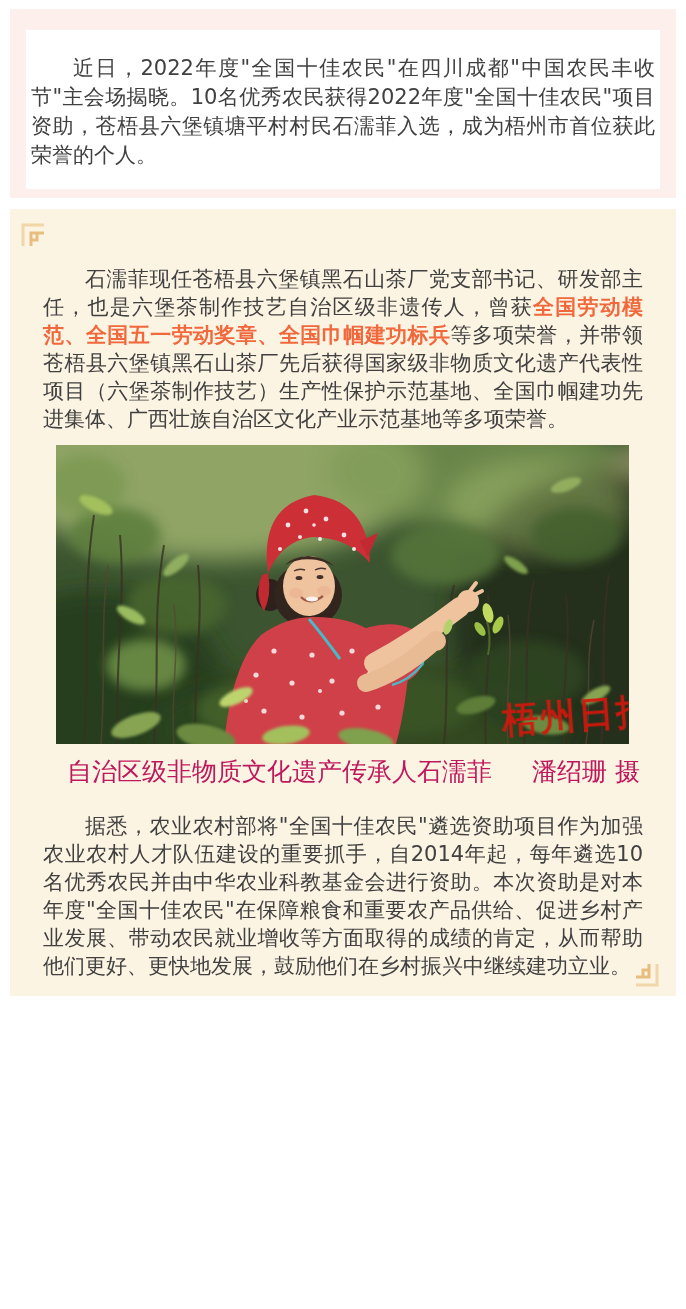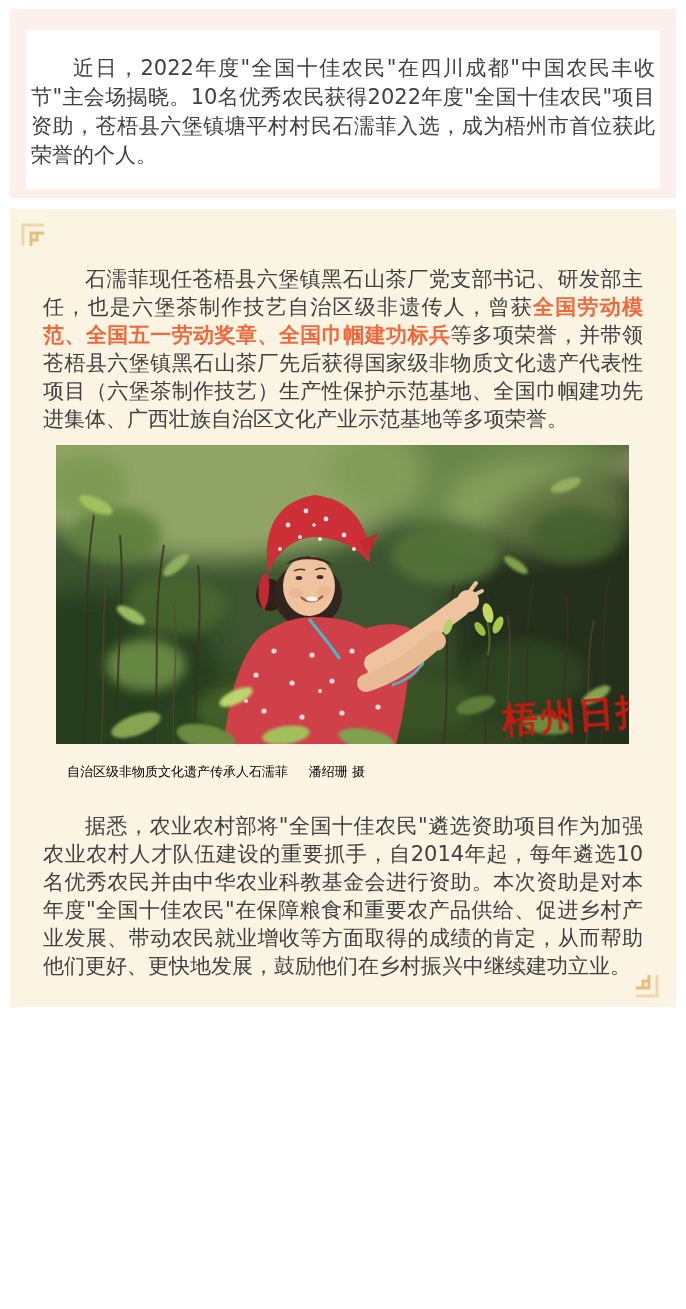--- a/index.html
+++ b/index.html
@@ -28,21 +28,21 @@
     color:#404040;
     text-indent:2em;
     text-align:justify;
   }
 
   
   .article-section{
     position:relative;
     margin:11px 10px 0 10px;
     background:#fcf4e3;
-    padding:56px 33px 27px 33px;
+    padding:56px 33px 16px 33px;
   }
   .body-para{
     margin:0;
     font-size:21px;
     line-height:28px;
     color:#404040;
     text-indent:2em;
     text-align:justify;
   }
   .hl{color:#f0683c;font-weight:bold;}
@@ -52,23 +52,23 @@
   .photo-wrap{
     width:573px;height:299px;
     margin:12px 0 0 13px;
     overflow:hidden;
     background:#33491f;
   }
   .photo-wrap svg{display:block;}
 
   .caption{
     margin:14px 0 0 24px;
-    font-size:13px;
+    font-size:25px;
     line-height:28px;
-    color:#000000;
+    color:#be185d;
     font-weight:500;
   }
   .caption .credit{margin-left:1.6em;}
 
   .ornament{position:absolute;width:23px;height:23px;}
   .ornament.tl{left:11px;top:14px;}
   .ornament.br{right:17px;bottom:9px;transform:rotate(180deg);}
 </style>
 </head>
 <body>

